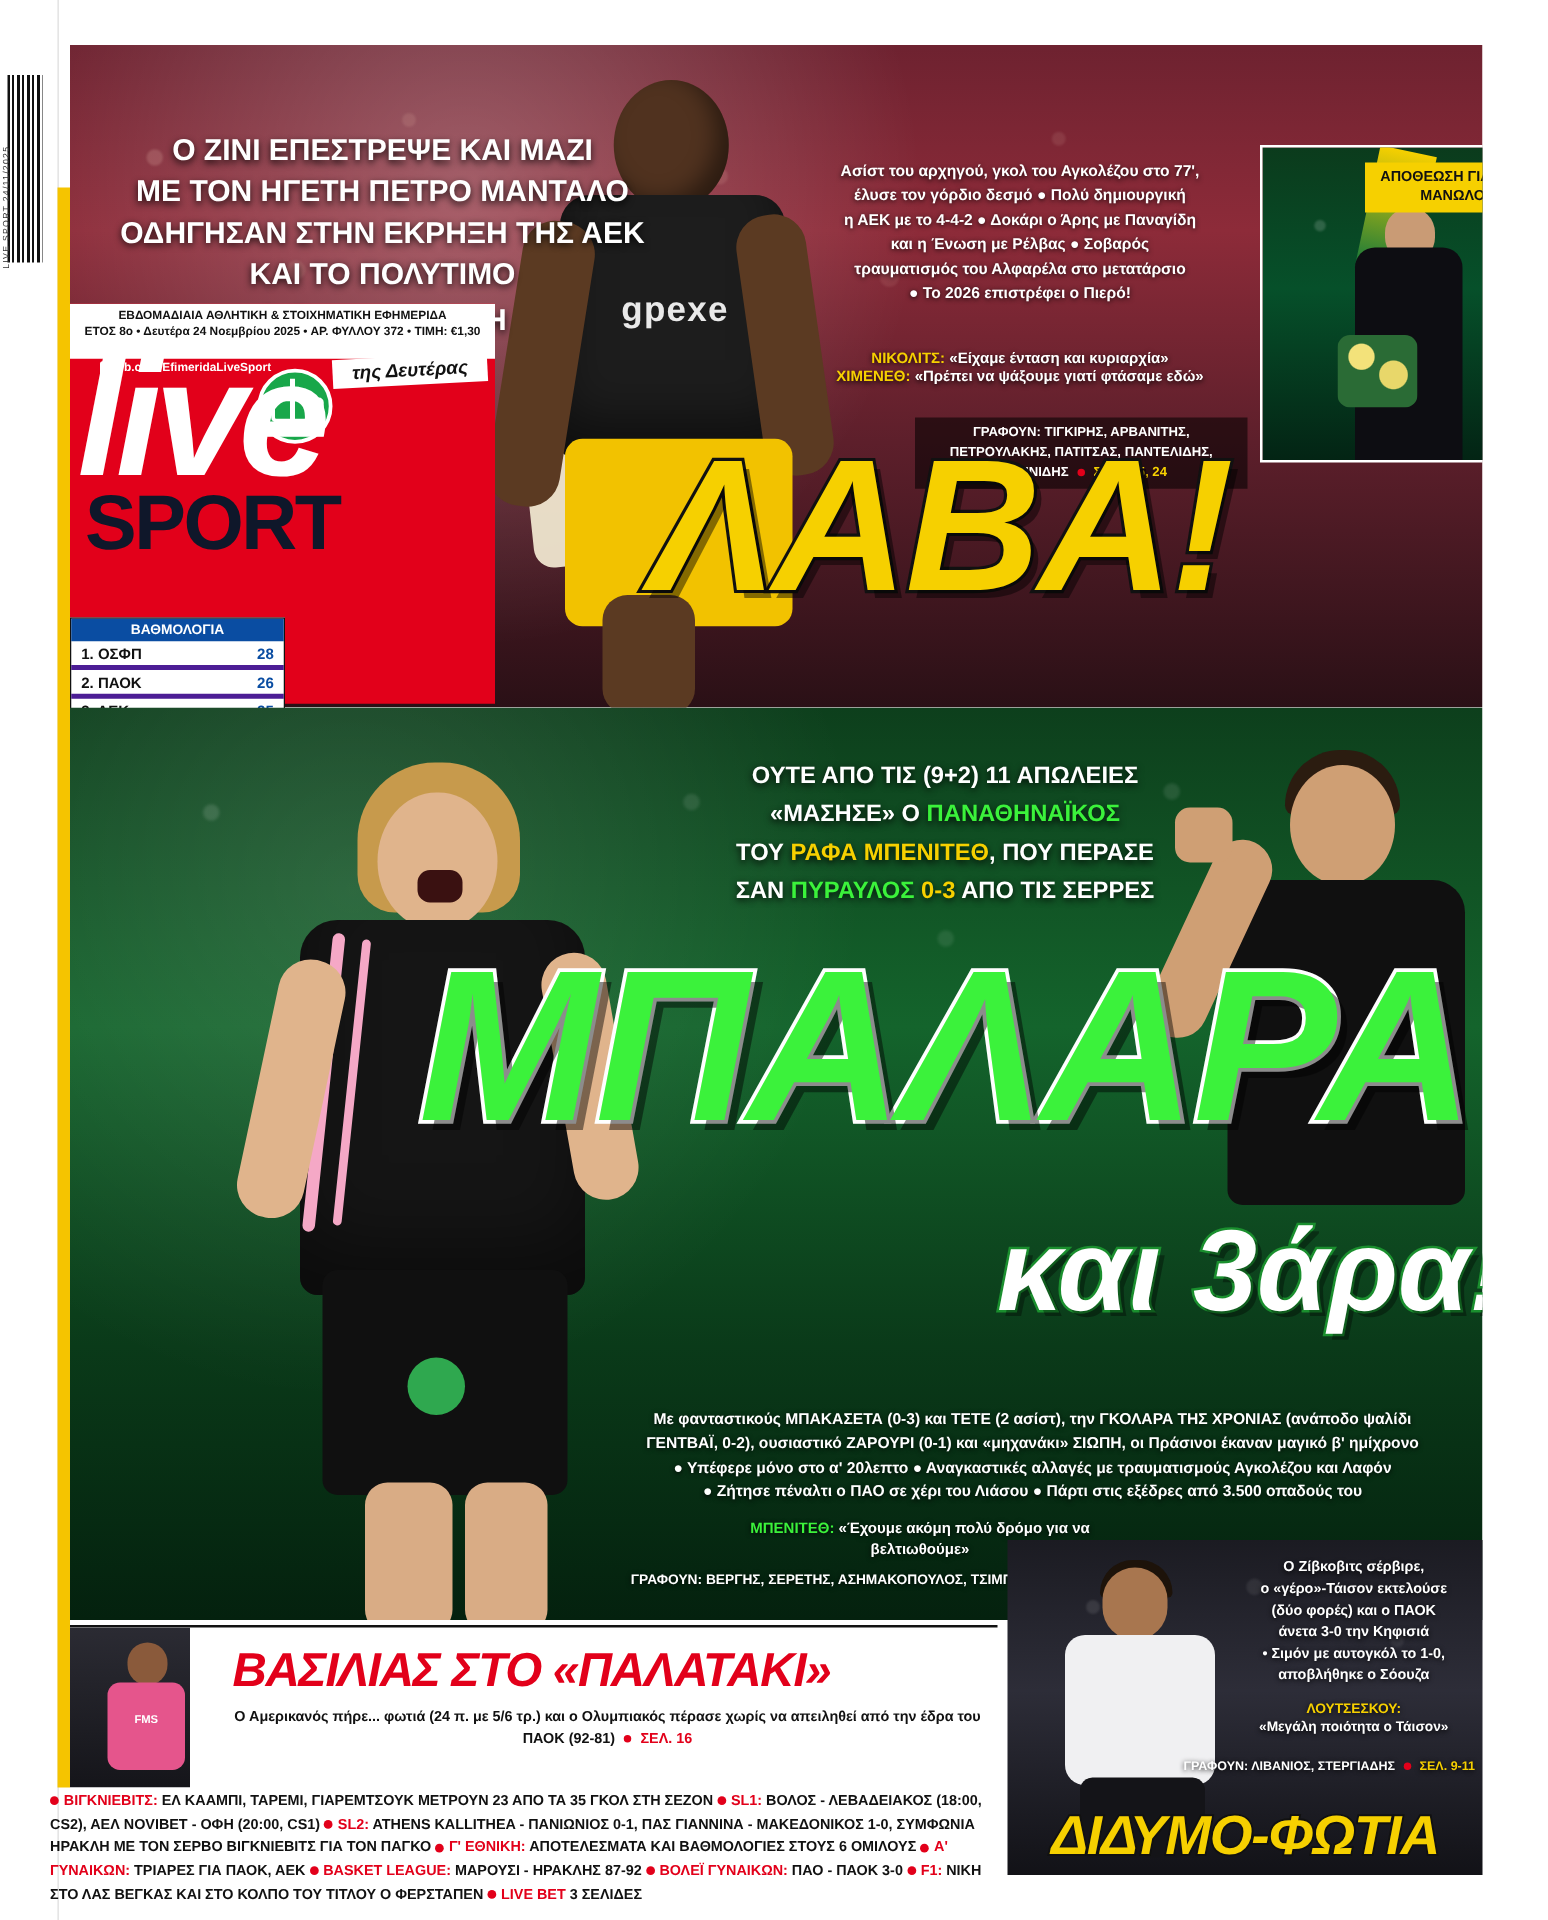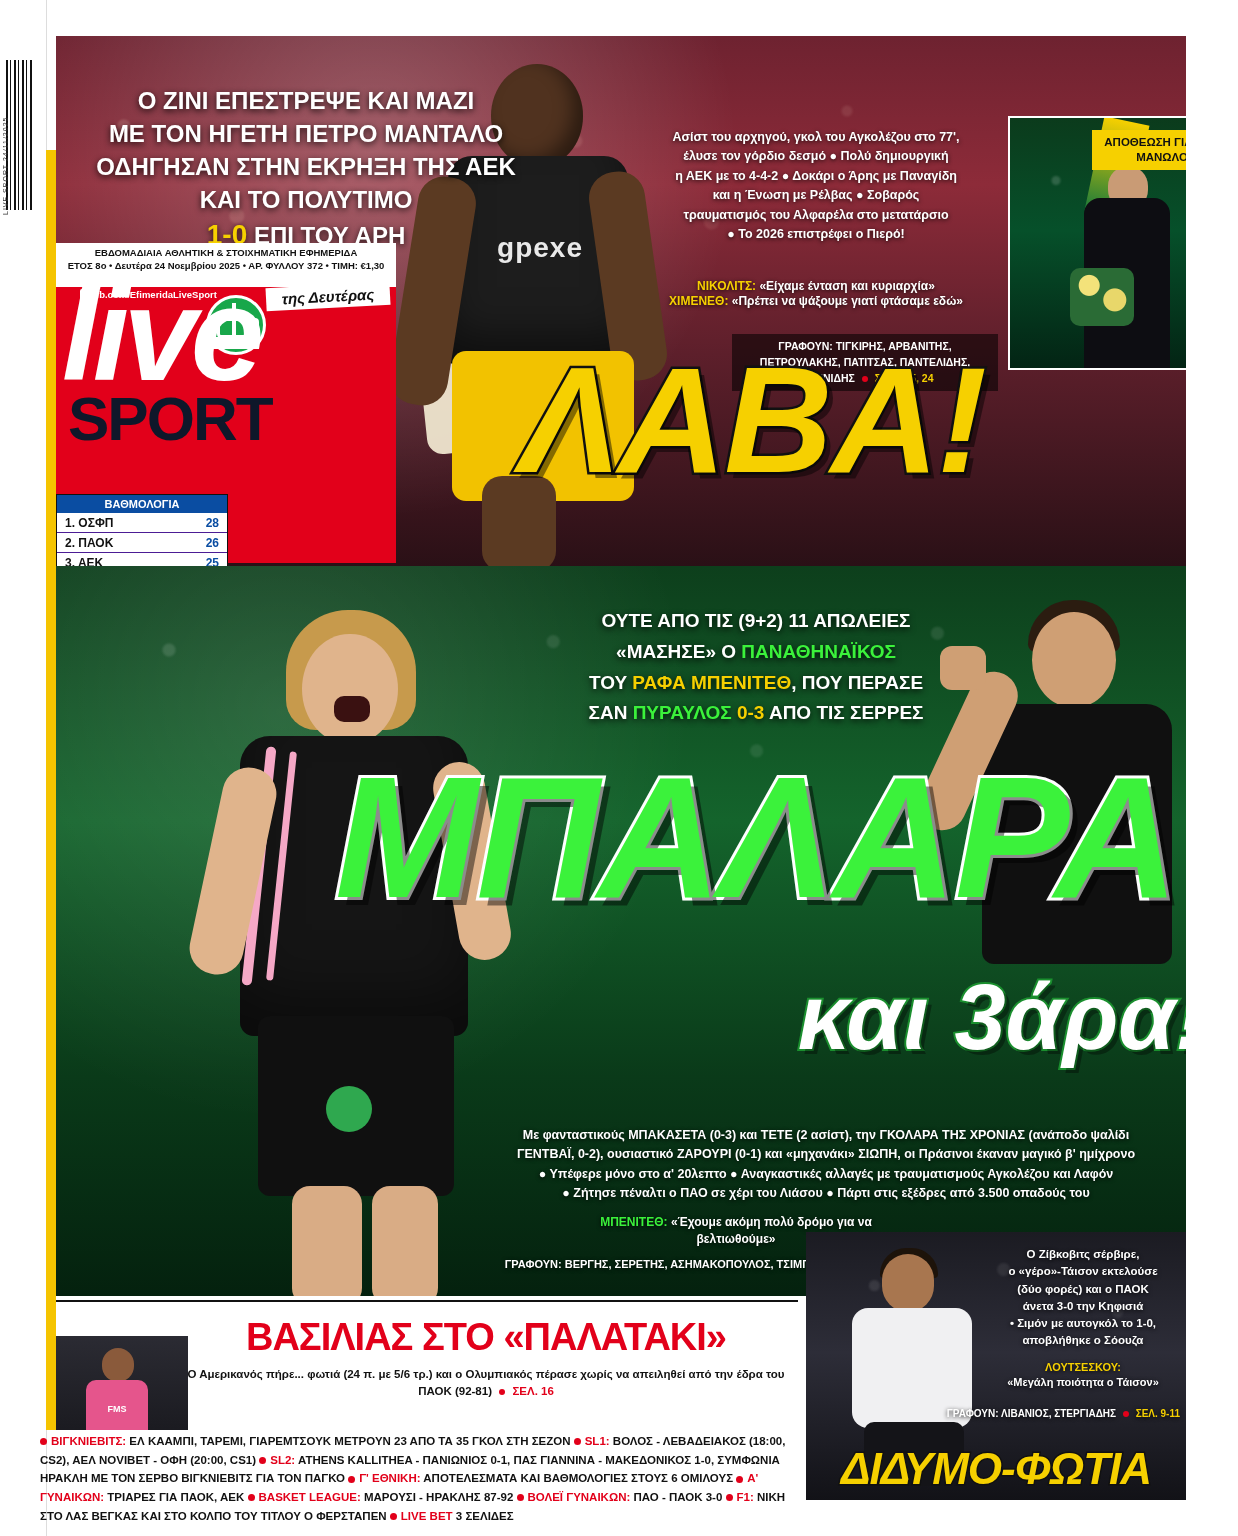--- a/index.html
+++ b/index.html
@@ -60,21 +60,21 @@
   .tp-skin-r{position:absolute;left:214px;top:135px;width:56px;height:210px;background:#5b3a22;border-radius:26px;transform:rotate(-8deg);}
   .tp-shorts{position:absolute;left:66px;top:315px;width:182px;height:150px;background:#f2c200;border-radius:14px;}
   .tp-leg{position:absolute;left:96px;top:440px;width:74px;height:95px;background:#5b3a22;border-radius:20px;}
   .tp-kit-text{
     position:absolute;left:84px;top:196px;width:140px;text-align:center;
     color:#e9e9e9;font-size:28px;font-weight:700;letter-spacing:1px;
   }
   .tp-shirt-white{position:absolute;left:36px;top:290px;width:190px;height:120px;background:#efe6cf;border-radius:16px;transform:rotate(-6deg);opacity:.95;}
 
   .top-left-text{
-    position:absolute;left:40px;top:48px;width:420px;text-align:center;
+    position:absolute;left:40px;top:68px;width:420px;text-align:center;
     color:#ffffff;font-weight:800;font-size:24px;line-height:1.38;
     text-shadow:0 2px 6px rgba(0,0,0,.85);
   }
   .top-left-text .score{color:#f6d000;font-size:28px;}
 
   .top-bullets{
     position:absolute;left:600px;top:92px;width:320px;text-align:center;
     color:#ffffff;font-size:12.5px;line-height:1.55;font-weight:700;
     text-shadow:0 1px 4px rgba(0,0,0,.85);
   }
@@ -146,21 +146,21 @@
     position:absolute;left:210px;top:42px;width:120px;background:#fff;color:#111;
     font-size:15px;font-weight:800;font-style:italic;text-align:center;padding:3px 2px;
     transform:rotate(-3deg);
   }
 
   
   .standings{
     position:absolute;left:56px;top:494px;width:170px;background:#fff;border:1px solid #111;
   }
   .st-head{background:#0a4da2;color:#fff;font-size:11px;font-weight:800;text-align:center;padding:3px 0;}
-  .st-row{display:flex;justify-content:space-between;font-size:12px;font-weight:800;padding:2.5px 8px;border-bottom:1px solid #4c1d95;}
+  .st-row{display:flex;justify-content:space-between;font-size:12px;font-weight:800;padding:2.5px 8px;border-bottom:4px solid #4c1d95;}
   .st-row .pos{color:#111;}
   .st-row .pts{color:#0a4da2;}
   .st-note{font-size:9px;font-weight:700;padding:2px 6px;color:#111;}
 
   
   .lava{
     position:absolute;left:520px;top:345px;
     font-size:150px;font-weight:800;font-style:italic;color:#f6d000;
     letter-spacing:-2px;line-height:1;
     -webkit-text-stroke:5px #111;
@@ -253,30 +253,29 @@
     text-shadow:0 1px 4px rgba(0,0,0,.9);
   }
   .writers-mid .sel{color:#3bf23b;}
 
   
   .bl{
     position:absolute;left:56px;top:1300px;width:742px;height:128px;
     background:#ffffff;overflow:hidden;border-top:2px solid #111;
   }
   .bl-photo{
-    position:absolute;left:0;top:0;width:132px;height:128px;
+    position:absolute;left:0;top:0;width:96px;height:128px;
     background:linear-gradient(180deg,#2b2b33,#15151a);
-    margin-top:34px;
   }
   .bl-pl-head{position:absolute;left:46px;top:12px;width:32px;height:34px;background:#8a5a3b;border-radius:16px;}
   .bl-pl-body{position:absolute;left:30px;top:44px;width:62px;height:70px;background:#e5558c;border-radius:10px;}
   .bl-pl-txt{position:absolute;left:34px;top:68px;width:54px;text-align:center;color:#fff;font-size:9px;font-weight:800;}
   .bl-title{
-    position:absolute;left:130px;top:14px;width:600px;text-align:center;
-    font-size:38px;font-weight:800;color:#e2001a;letter-spacing:-1px;
+    position:absolute;left:130px;top:14px;width:600px;text-align:left;
+    font-size:38px;font-weight:800;font-style:italic;color:#e2001a;letter-spacing:-1px;
   }
   .bl-sub{
     position:absolute;left:130px;top:64px;width:600px;text-align:center;
     font-size:11.5px;font-weight:700;color:#111;line-height:1.45;
   }
   .bl-sel{color:#e2001a;font-weight:800;}
 
   
   .br{
     position:absolute;left:806px;top:1232px;width:380px;height:268px;overflow:hidden;

